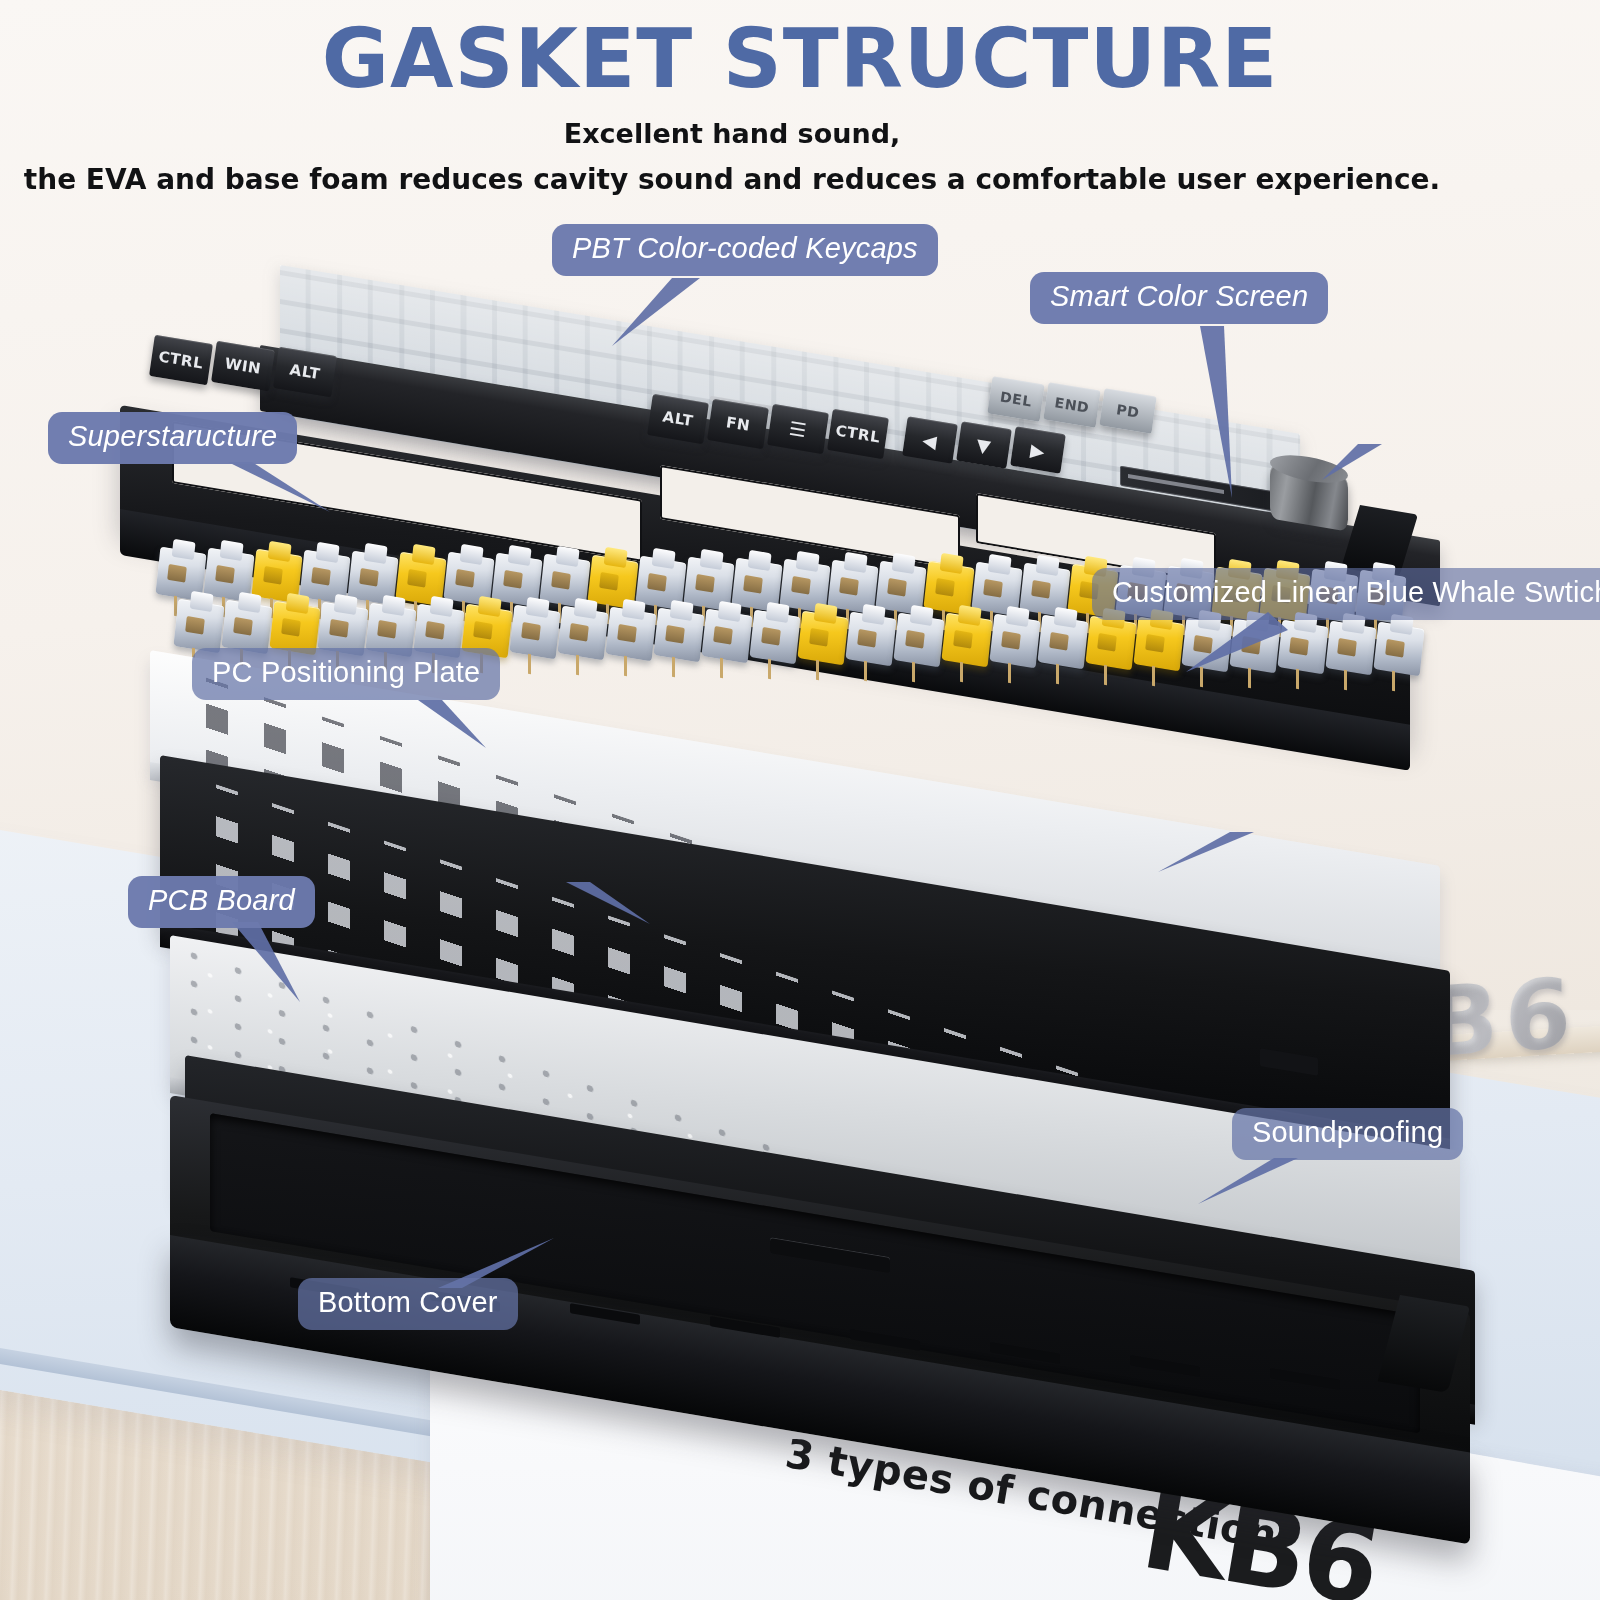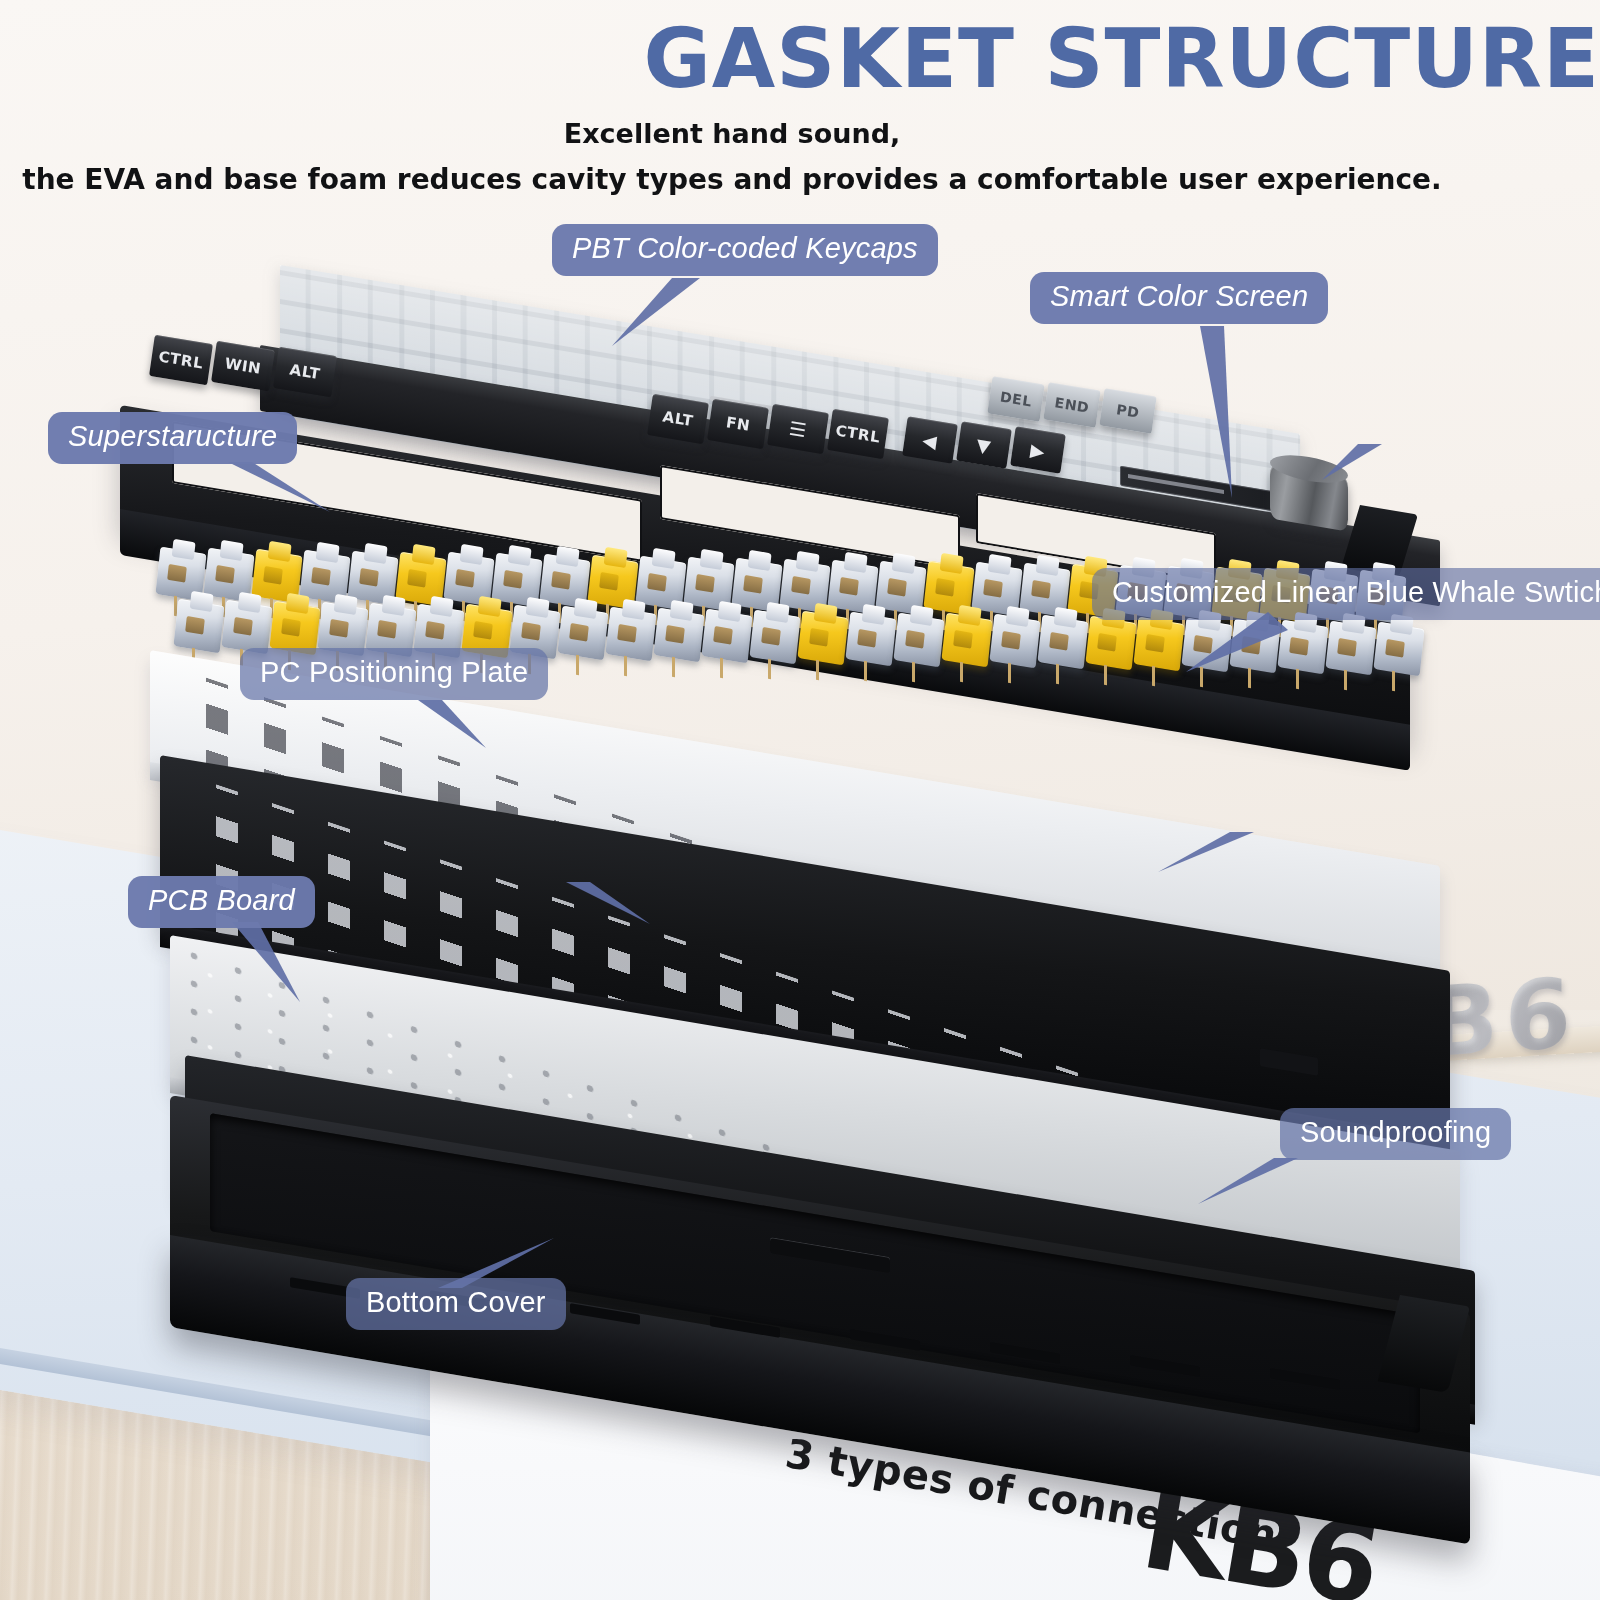--- a/index.html
+++ b/index.html
@@ -102,21 +102,21 @@
   }
   .shelf-line {
     position:absolute; left:1230px; top:1035px; width:420px; height:26px;
     background:linear-gradient(180deg,#efe8dd,#ded2c0);
     transform:rotate(-3.2deg);
     box-shadow:0 4px 8px rgba(140,130,115,.25);
   }
 
   
   .headline {
-    position:absolute; left:0; top:18px; width:1600px; text-align:right;
+    position:absolute; left:0; top:18px; width:1600px; text-align:center;
     color:#4f6aa5;
     font-family:"DejaVu Sans", sans-serif;
     font-weight:bold;
     font-size:82px;
     letter-spacing:1px;
     line-height:1;
   }
   .sub1, .sub2 {
     position:absolute; left:0; width:1464px; text-align:center;
     color:#111214;
@@ -396,21 +396,21 @@
     padding:9px 20px 11px 20px;
     font-size:29px;
     font-family:"Liberation Sans", sans-serif;
     font-weight:400;
     white-space:nowrap;
     letter-spacing:.2px;
     line-height:1.1;
     z-index:60;
   }
   .callout.solid { background:rgba(108,122,173,0.97);font-style:italic; }
-  .callout.soft  { background:rgba(101,116,168,0.72);margin-left:48px; }
+  .callout.soft  { background:rgba(101,116,168,0.72); }
   .callout.softer{ background:rgba(96,110,162,0.62); }
   .leader-svg { position:absolute; left:0; top:0; width:1600px; height:1600px; z-index:55; pointer-events:none; }
 </style>
 </head>
 <body>
 
 <div id="stage">
 
   <div class="bg-wall"></div>
 
@@ -424,21 +424,21 @@
 
   <div class="shelf-line"></div>
   <div class="shelf-letters">KB6</div>
 
   <div class="mousepad"></div>
   <div class="pad-print">3 types of connection</div>
   <div class="pad-logo">KB6</div>
 
   <div class="headline">GASKET STRUCTURE</div>
   <div class="sub1">Excellent hand sound,</div>
-  <div class="sub2">the EVA and base foam reduces cavity types and provides a comfortable user experience.</div>
+  <div class="sub2">the EVA and base foam reduces cavity sound and reduces a comfortable user experience.</div>
 
   <div class="layer" id="keycaps-layer">
     <div class="cap-field"></div>
     <div class="caps-front"></div>
     <div class="spacebar-line"></div>
 
     <div class="kc" style="left:22px; top:84px; width:58px; height:42px;">CTRL</div>
     <div class="kc" style="left:84px; top:90px; width:58px; height:42px;">WIN</div>
     <div class="kc" style="left:146px; top:96px; width:58px; height:42px;">ALT</div>
 

